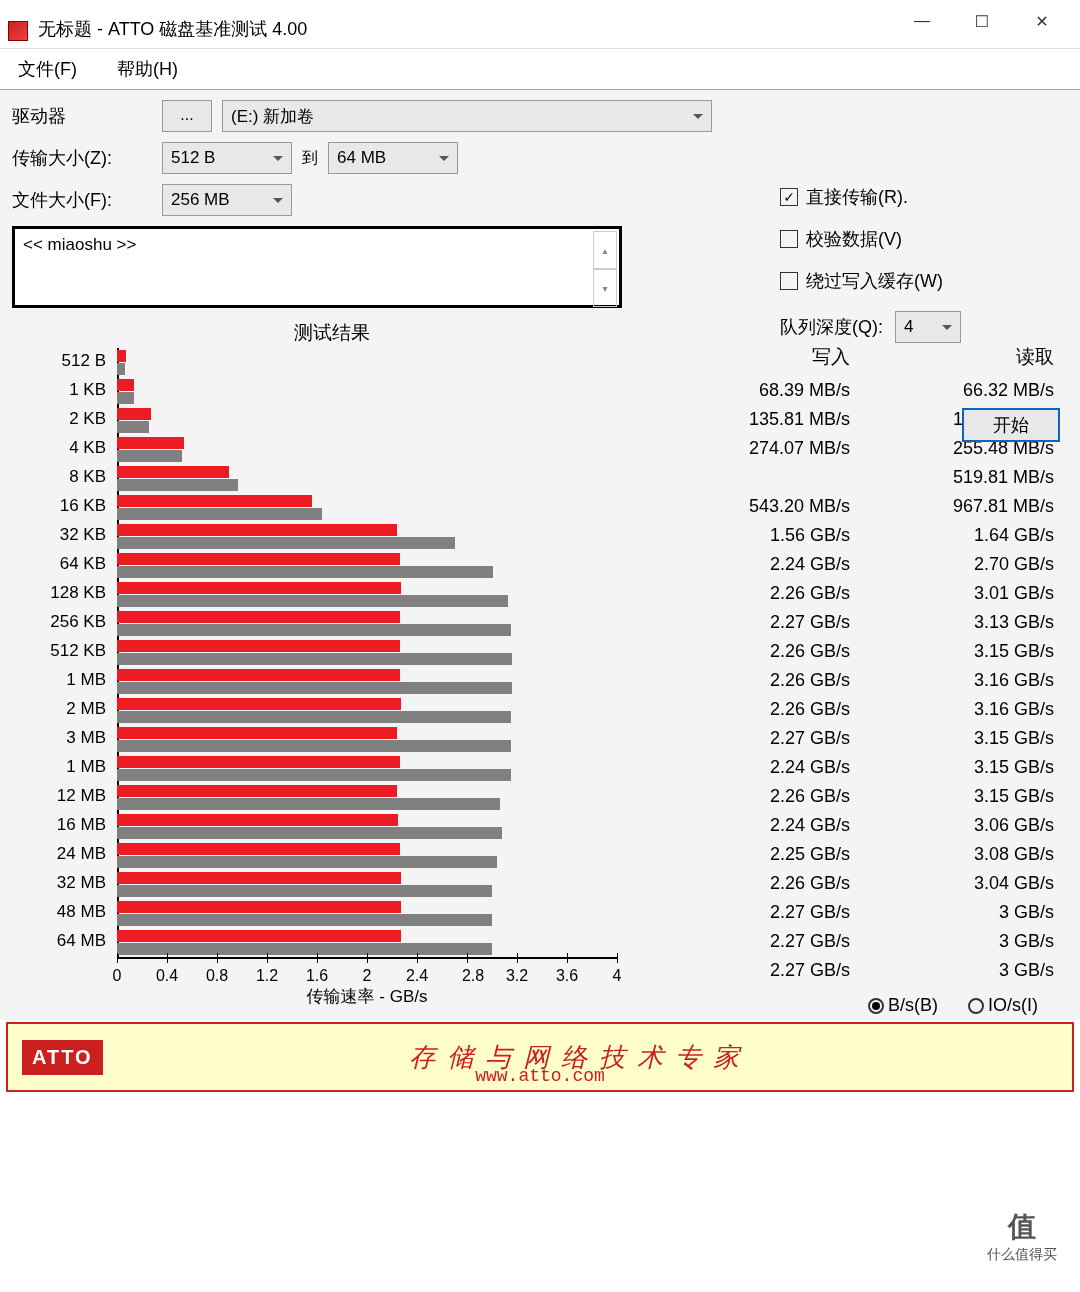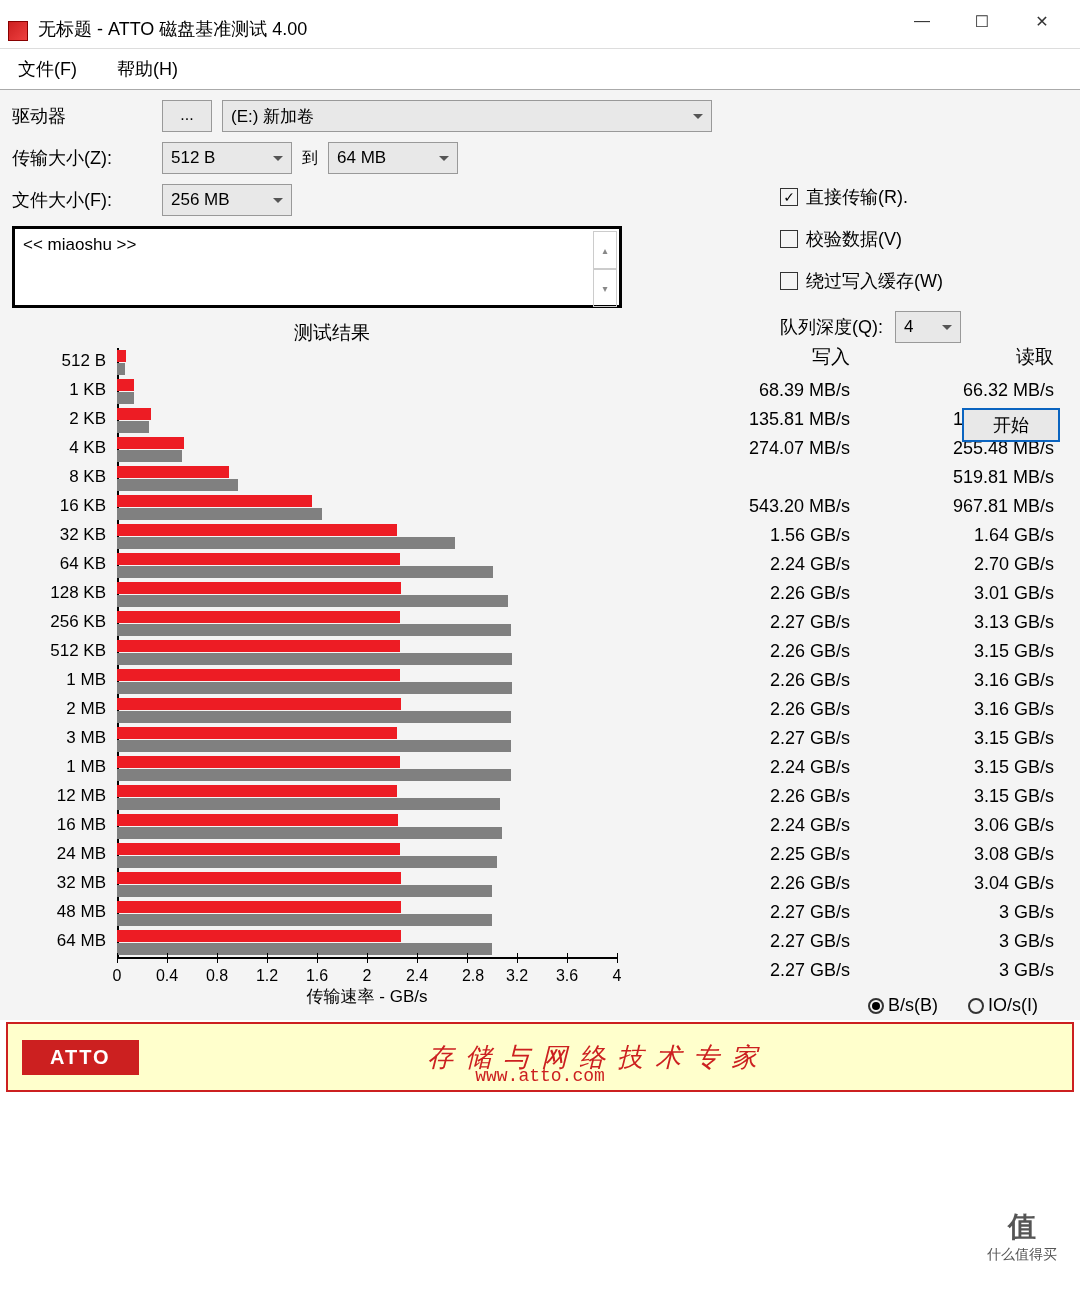--- a/index.html
+++ b/index.html
@@ -44,21 +44,21 @@
 .axis-title { text-align:center; font-size:17px; margin-top:26px;}
 .data-cols { flex:1; padding-left:8px; padding-top:24px;}
 .data-header { display:flex; font-size:19px; margin-bottom:6px;}
 .data-header div { flex:1; text-align:right; padding-right:14px;}
 .data-row { display:flex; font-size:18px; line-height:29px; height:29px;}
 .data-row div { flex:1; text-align:right; padding-right:14px; white-space:nowrap;}
 .radio-row { display:flex; gap:30px; justify-content:flex-end; padding:10px 30px 4px 0; font-size:18px;}
 .radio { width:16px; height:16px; border:2px solid #333; border-radius:50%; display:inline-flex; align-items:center; justify-content:center; margin-right:4px; vertical-align:middle;}
 .radio.on::after { content:""; width:8px; height:8px; background:#000; border-radius:50%;}
 .banner { margin:2px 6px 6px 6px; height:70px; background:#ffffcc; border:2px solid #cc2020; display:flex; align-items:center; padding:0 14px; position:relative;}
-.banner .logo { background:#cc2020; color:#fff; font-weight:bold; font-size:20px; padding:6px 28px; letter-spacing:2px;}
+.banner .logo { background:#cc2020; color:#fff; font-weight:bold; font-size:20px; padding:6px 10px; letter-spacing:2px;}
 .banner .slogan { flex:1; text-align:center; color:#cc2020; font-size:26px; letter-spacing:12px; font-weight:500;font-style:italic;}
 .banner .url { position:absolute; bottom:4px; left:0; right:0; text-align:center; color:#cc2020; font-size:18px;font-family:Liberation Mono, monospace;}
 .watermark { position:absolute; right:8px; bottom:6px; width:100px; height:100px; border-radius:50%; background:rgba(255,255,255,0.6); display:flex; flex-direction:column; align-items:center; justify-content:center; font-size:14px; color:#555;}
 .yaxis-line { position:absolute; left:105px; top:0; bottom:0; width:2px; background:#000;}
 </style>
 </head>
 <body>
 
 <div class="titlebar">
   <div class="app-icon"></div>

